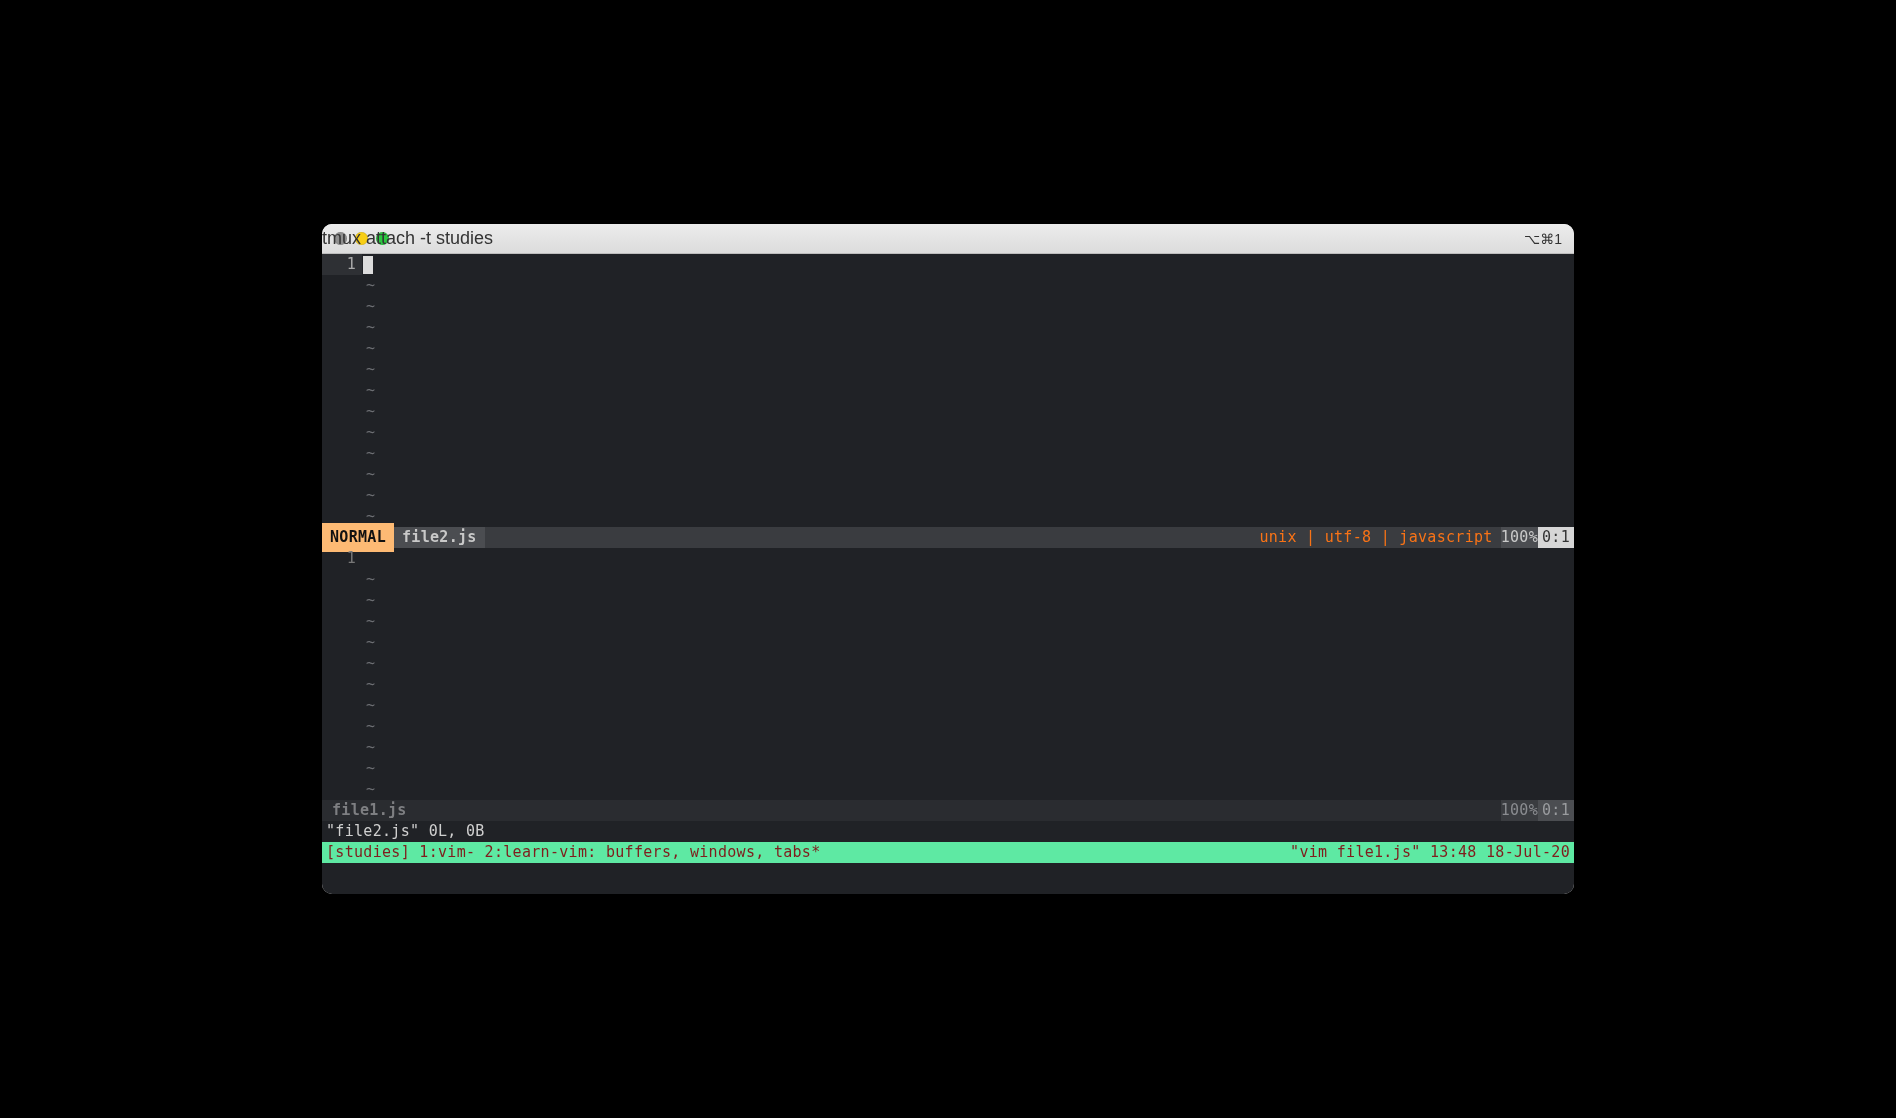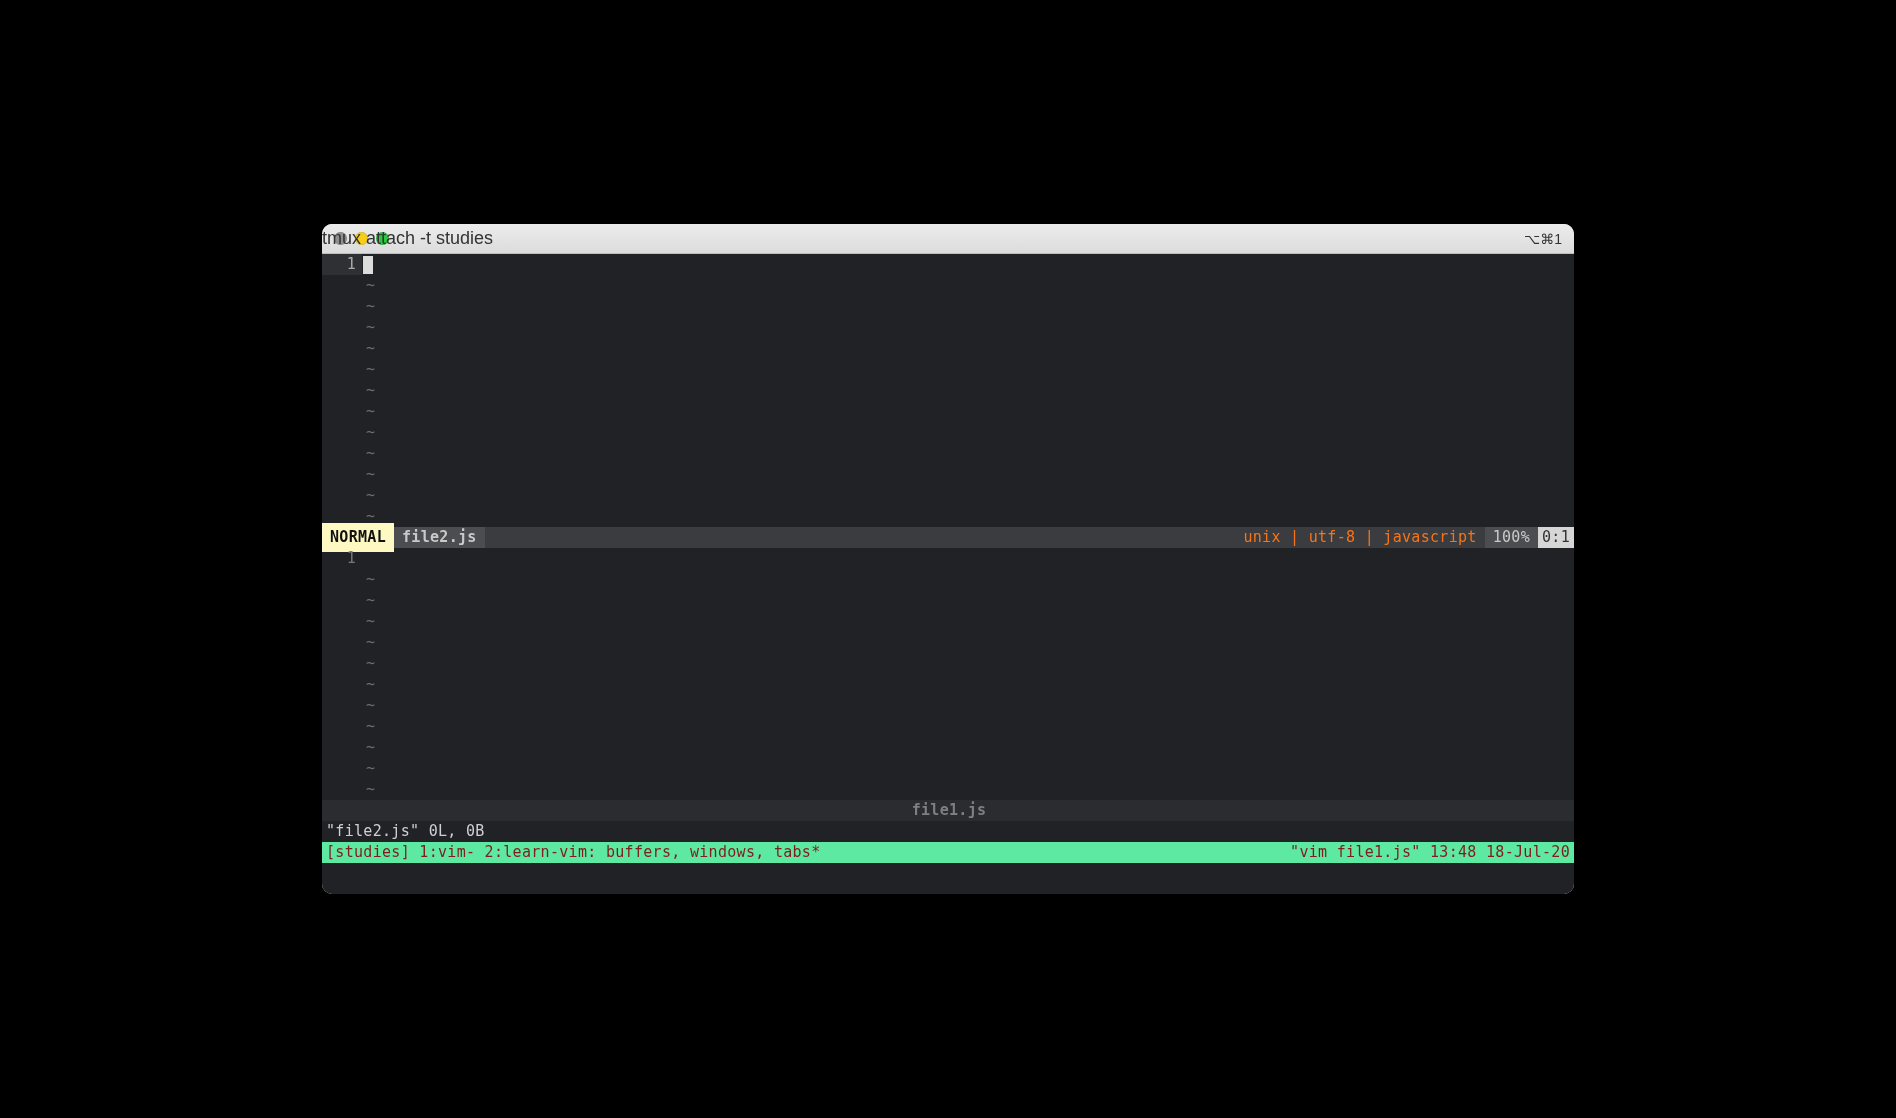--- a/index.html
+++ b/index.html
@@ -64,26 +64,26 @@
     vertical-align:middle;
     margin-left:1px;
   }
   .statusline {
     display:flex;
     height:21px;
     align-items:center;
     background:#3a3c40;
     color:#c9c9c9;
   }
-  .statusline.inactive { background:#2a2c30; color:#7e7f82;flex-direction:column;}
-  .sl-mode { background:#fef9c3; color:#111; padding:4px 8px; font-weight:bold;}
+  .statusline.inactive { background:#2a2c30; color:#7e7f82;}
+  .sl-mode { background:#fdba74; color:#111; padding:4px 8px; font-weight:bold;}
   .sl-file { background:#4b4d51; padding:0 8px;font-weight:bold;}
   .sl-spacer { flex:1;}
   .sl-info { padding:0 8px; color:#f97316;}
-  .sl-pct { background:#4b4d51; padding:0 8px;}
+  .sl-pct { background:#4b4d51; padding:0 0;}
   .sl-pos { background:#d6d6d6; color:#333; padding:0 4px;}
   .sl-pct.in { background:#3a3c40; color:#8a8c90;}
   .sl-pos.in { background:#4b4d51; color:#9a9c9f;}
   .msgline { background:#202226; color:#cfcfcf; padding-left:4px;}
   .tmuxbar {
     background:#5ee9a3;
     color:#7f1d1d;
     display:flex;
     height:21px;
     align-items:center;

